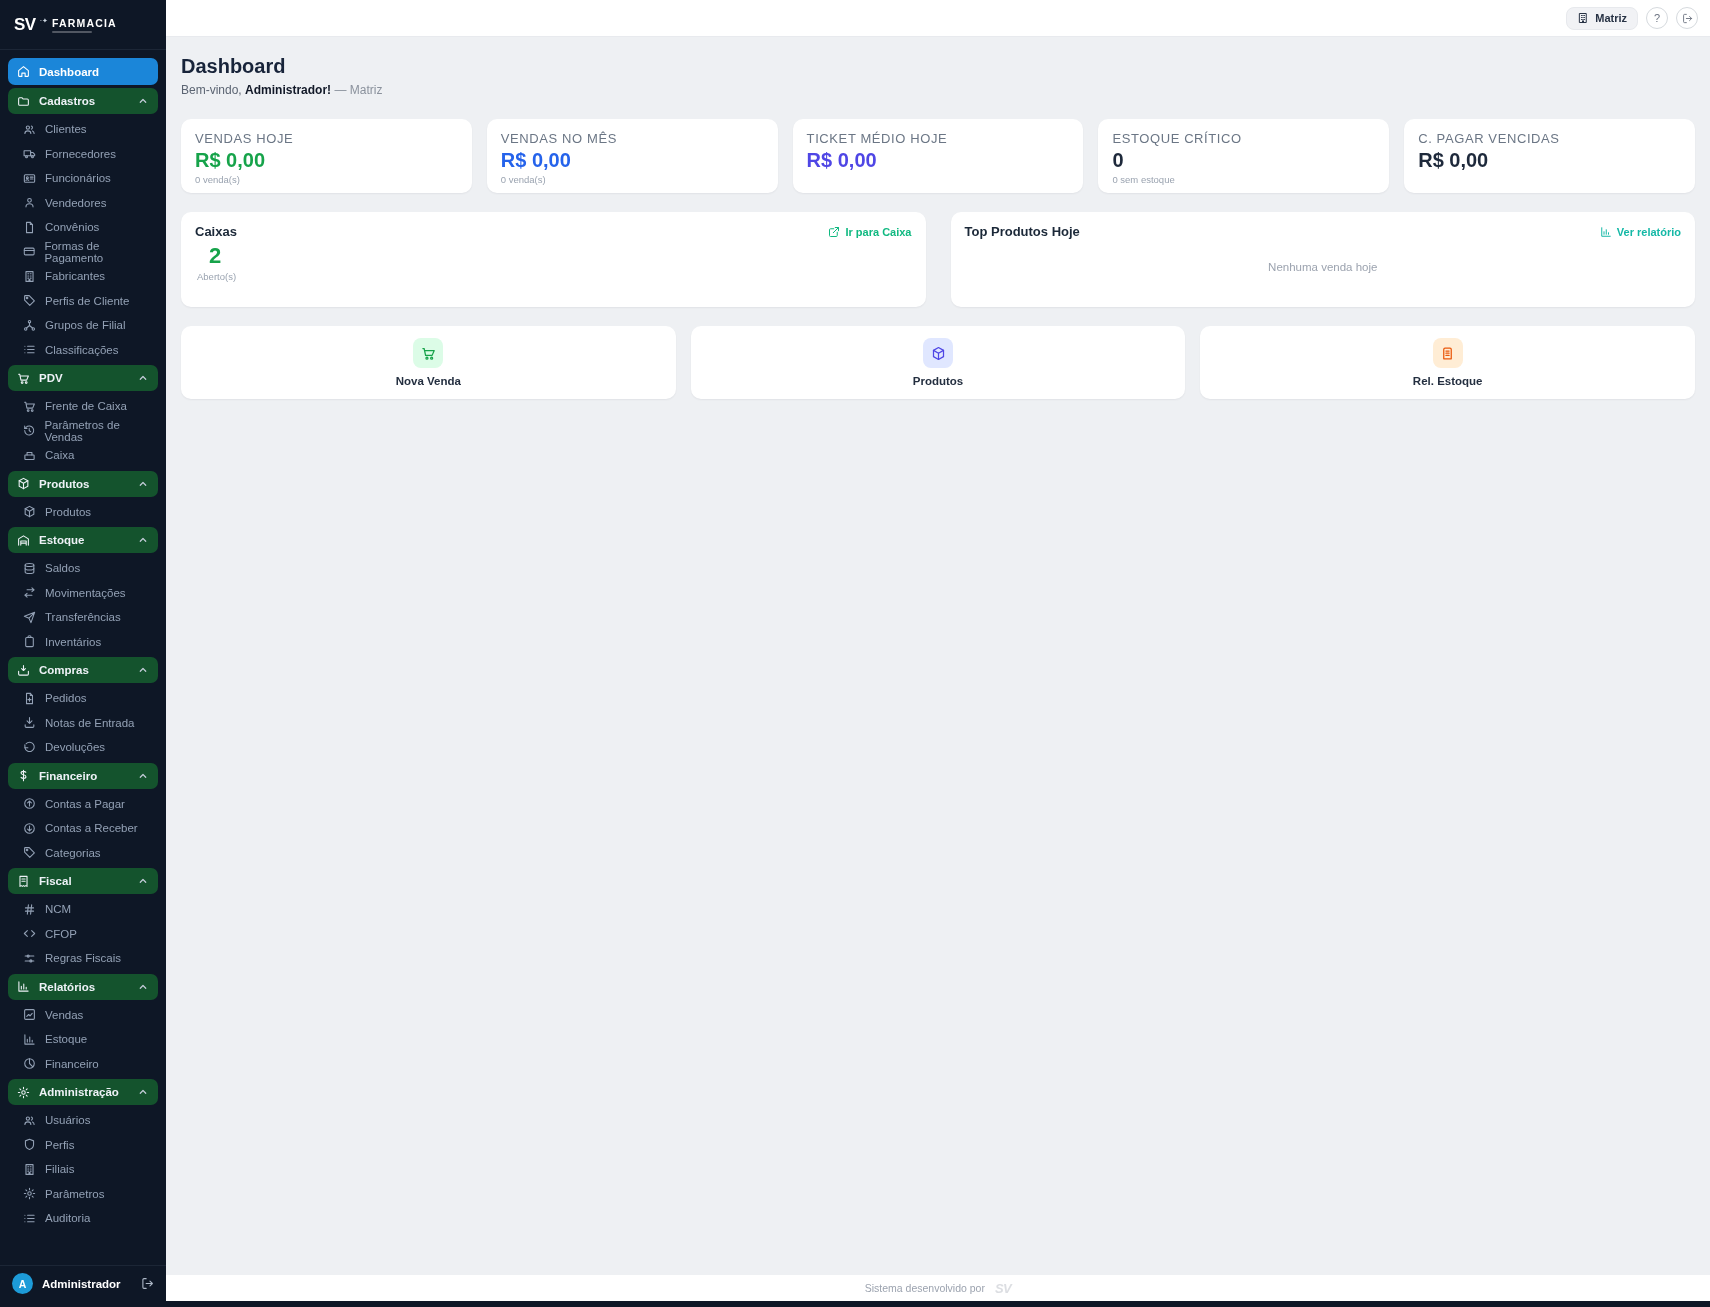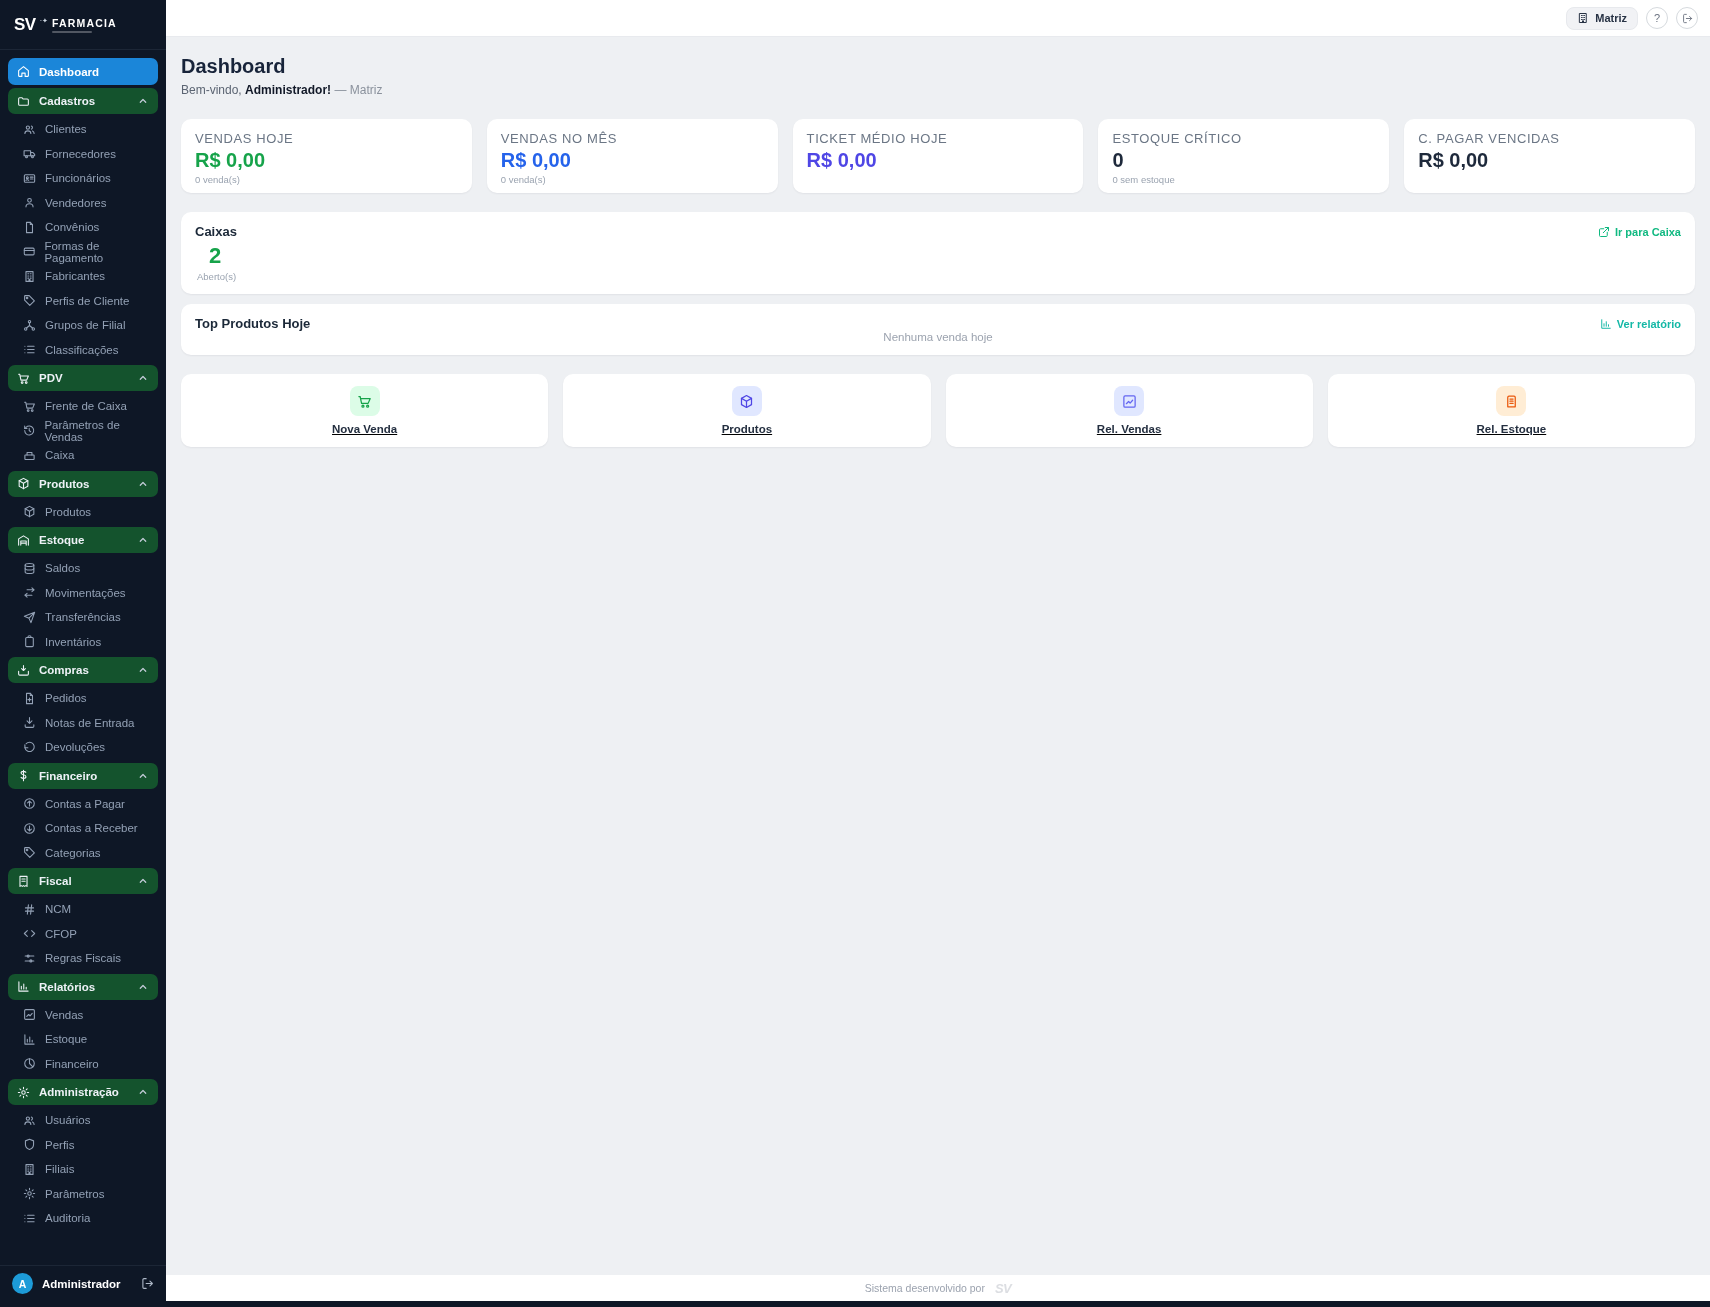--- a/index.html
+++ b/index.html
@@ -38,32 +38,32 @@
   .subtitle { margin-top:5px; font-size:12px; color:#5b6472; }
   .subtitle b { color:#111827; }
   .subtitle .dim { color:#8a919c; }
 
   .stats-row { display:flex; gap:15px; margin-top:22px; }
   .stat-card { flex:1; background:#fff; border-radius:10px; box-shadow:0 1px 2px rgba(16,24,40,.06); padding:12px 14px; height:74px; }
   .stat-label { font-size:13px; font-weight:normal; letter-spacing:.6px; color:#6b7685; text-transform:uppercase; }
   .stat-value { font-size:20px; font-weight:bold; margin-top:3px; line-height:1.1; }
   .stat-sub { font-size:9.5px; color:#9aa3b0; margin-top:3px; }
 
-  .mid-row { display:flex; gap:10px; margin-top:19px;flex-direction:column; }
+  .mid-row { display:flex; gap:25px; margin-top:19px; }
   .panel { flex:1; background:#fff; border-radius:10px; box-shadow:0 1px 2px rgba(16,24,40,.06); height:95px; padding:12px 14px; display:flex; flex-direction:column; }
   .panel-head { display:flex; align-items:center; }
   .panel-title { font-size:13px; font-weight:bold; color:#1b2838; }
   .panel-link { margin-left:auto; display:flex; align-items:center; gap:5px; font-size:11px; font-weight:bold; cursor:pointer; }
   .link-green { color:#10b981; }
   .link-teal { color:#14b8a6; }
   .caixas-value { font-size:22px; font-weight:bold; color:#16a34a; margin:6px 0 0 14px; line-height:1; }
   .caixas-sub { font-size:9.5px; color:#9aa3b0; margin:4px 0 0 2px; }
   .panel-empty { flex:1; display:flex; align-items:center; justify-content:center; font-size:11.5px; color:#9ca3af; }
 
-  .quick-row { display:flex; gap:15px; margin-top:19px;text-decoration:underline; }
+  .quick-row { display:flex; gap:15px; margin-top:19px; }
   .quick-card { flex:1; background:#fff; border-radius:10px; box-shadow:0 1px 2px rgba(16,24,40,.06); height:73px; display:flex; flex-direction:column; align-items:center; justify-content:center; gap:7px; cursor:pointer; }
   .quick-icon { width:30px; height:30px; border-radius:8px; display:flex; align-items:center; justify-content:center; }
   .quick-label { font-size:11.5px; font-weight:bold; color:#242f40; }
 
   footer { height:26px; background:#fff; display:flex; align-items:center; justify-content:center; gap:10px; font-size:10.5px; color:#9ca3af; }
   .sv-faint { font-weight:bold; font-size:13px; color:#dcdee2; font-style:italic; letter-spacing:-0.5px; }
   .bottom-bar { height:6px; background:#0e1726; }
 
   svg { display:block; }
 </style>
@@ -544,29 +544,20 @@
           <div class="quick-card">
             <span class="quick-icon" style="background:#e0e7ff;color:#4f46e5">
               <svg width="15" height="15" viewBox="0 0 24 24" fill="none" stroke="currentColor" stroke-width="2" stroke-linecap="round" stroke-linejoin="round">
                 <path d="M12 2.5 20 7v10l-8 4.5L4 17V7z"></path>
                 <path d="M12 11.5 4 7M12 11.5l8-4.5M12 11.5v10"></path>
               </svg>
             </span>
             <span class="quick-label">Produtos</span>
           </div>
           <div class="quick-card">
-            <span class="quick-icon" style="background:#e0e7ff;color:#6366f1">
-              <svg width="15" height="15" viewBox="0 0 24 24" fill="none" stroke="currentColor" stroke-width="2" stroke-linecap="round" stroke-linejoin="round">
-                <rect x="3" y="3" width="18" height="18" rx="2"></rect>
-                <path d="M7 15.5 10.5 12l2.5 2.5 4-4.5"></path>
-              </svg>
-            </span>
-            <span class="quick-label">Rel. Vendas</span>
-          </div>
-          <div class="quick-card">
             <span class="quick-icon" style="background:#ffedd5;color:#ea580c">
               <svg width="15" height="15" viewBox="0 0 24 24" fill="none" stroke="currentColor" stroke-width="2" stroke-linecap="round" stroke-linejoin="round">
                 <path d="M8 3.5h8a2 2 0 0 1 2 2V20.5H6V5.5a2 2 0 0 1 2-2z"></path>
                 <path d="M9.5 8h5M9.5 11.5h5M9.5 15h5"></path>
               </svg>
             </span>
             <span class="quick-label">Rel. Estoque</span>
           </div>
         </div>
     </div>

